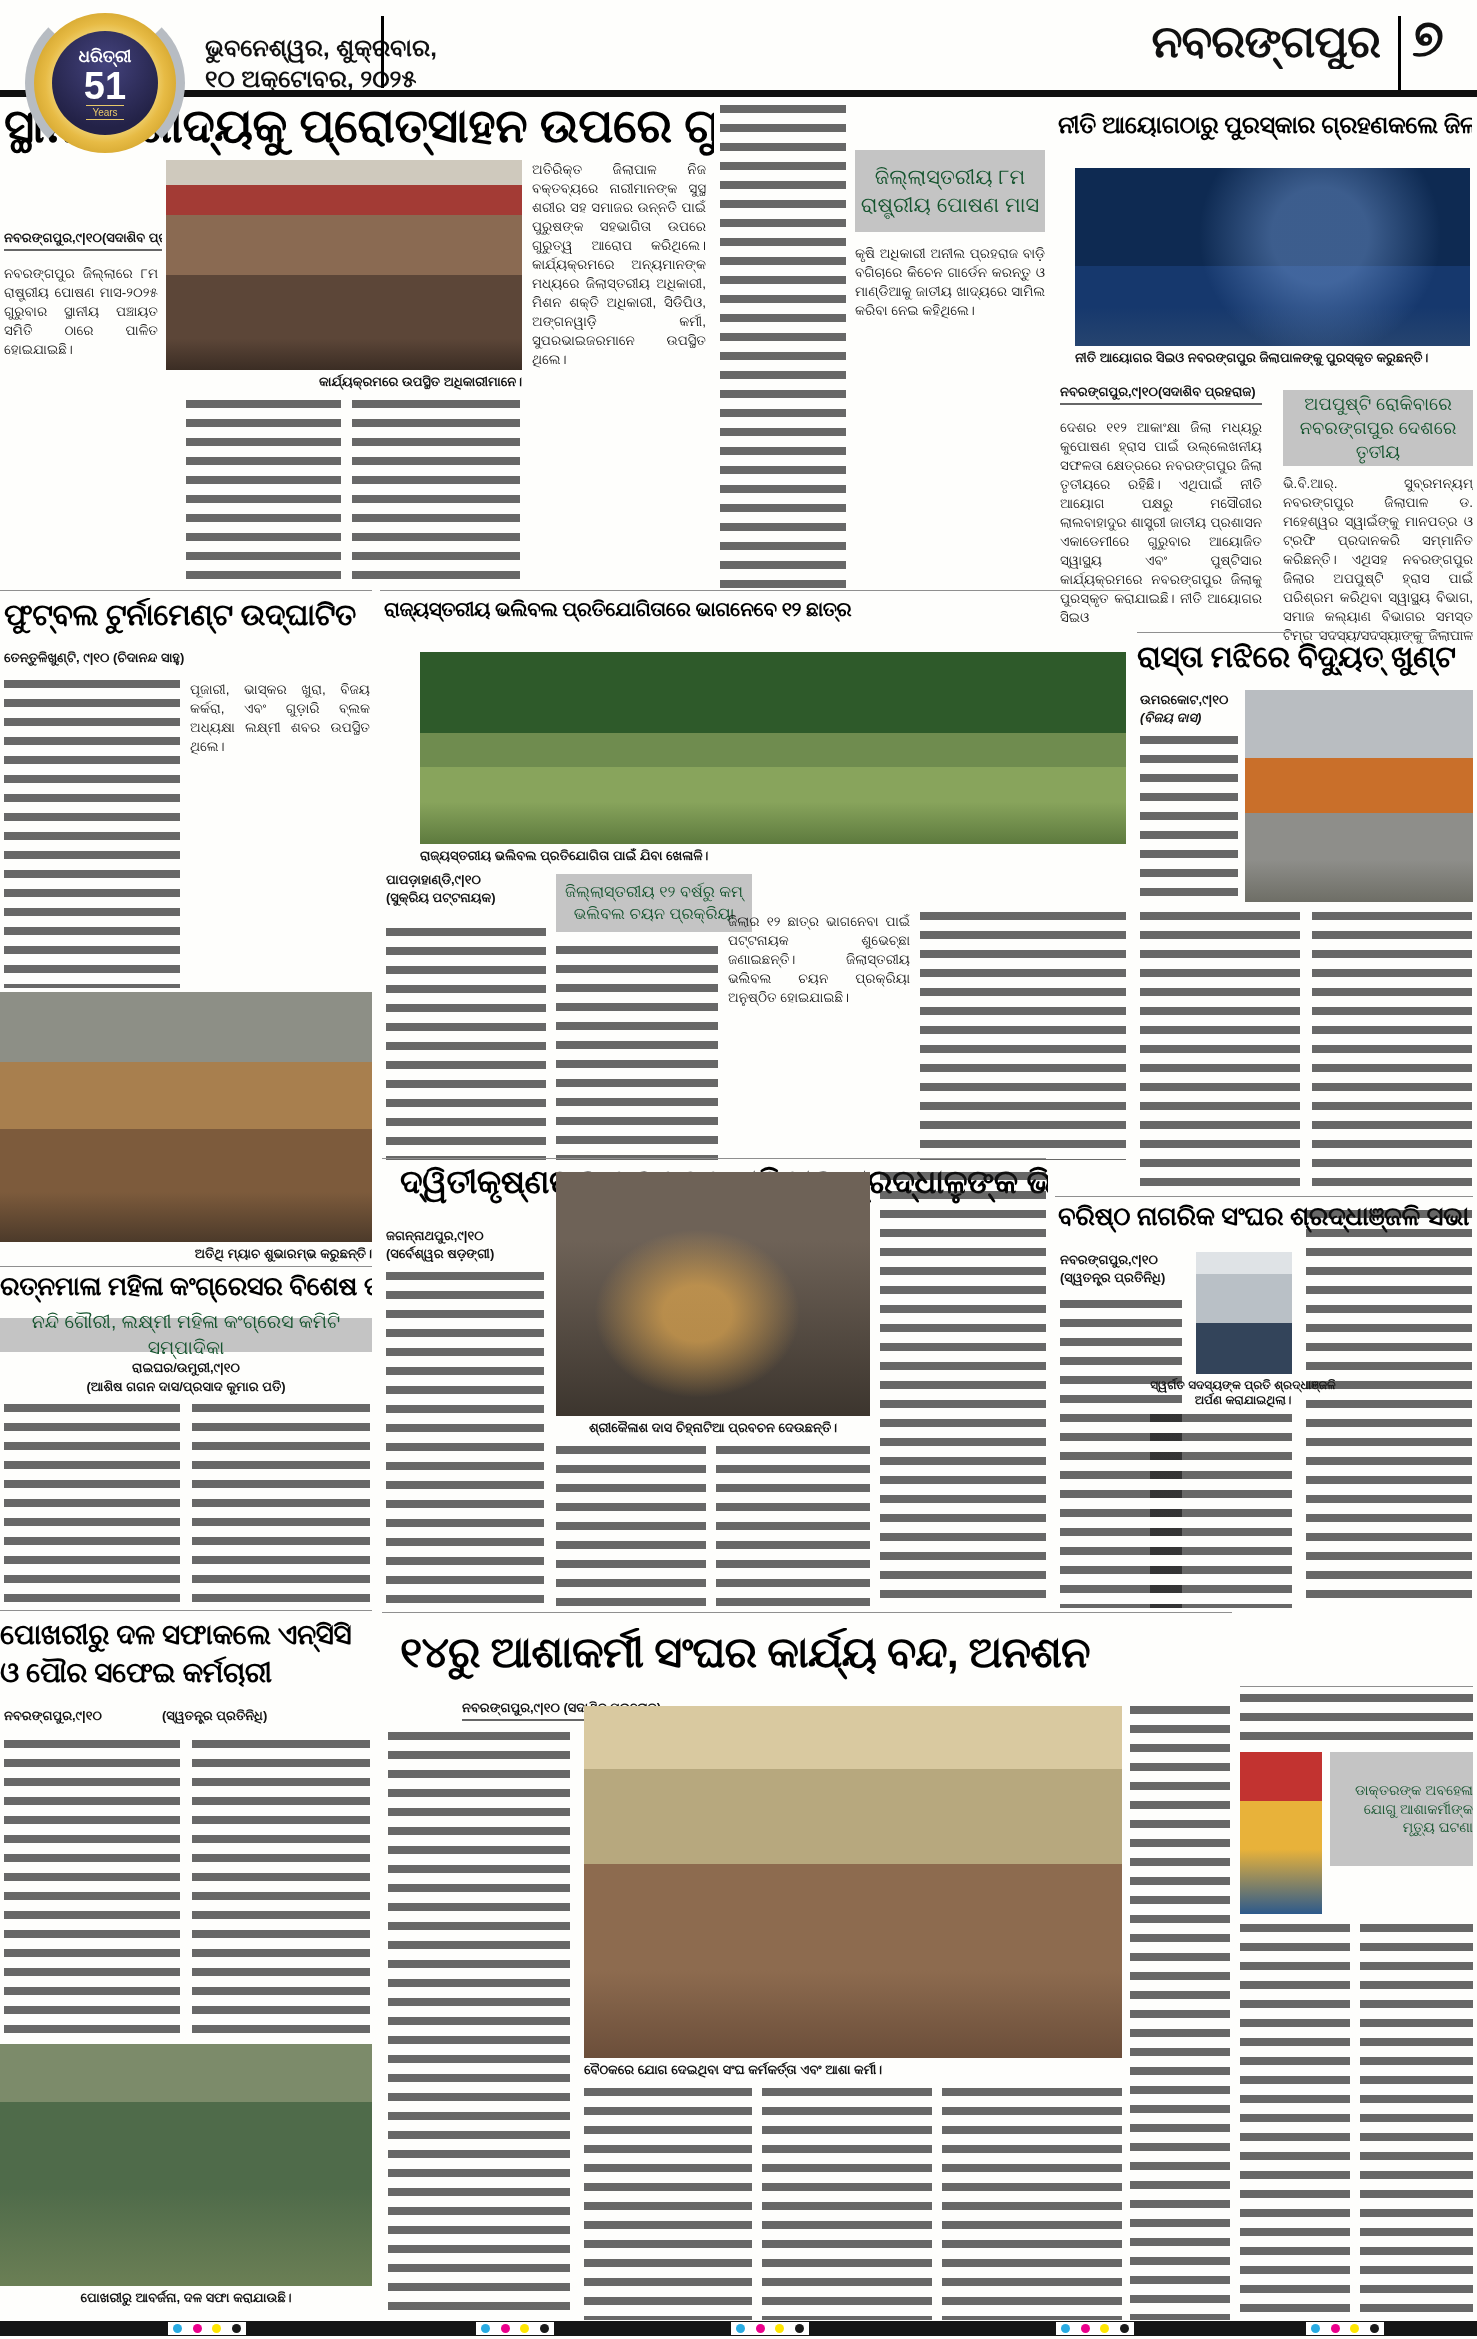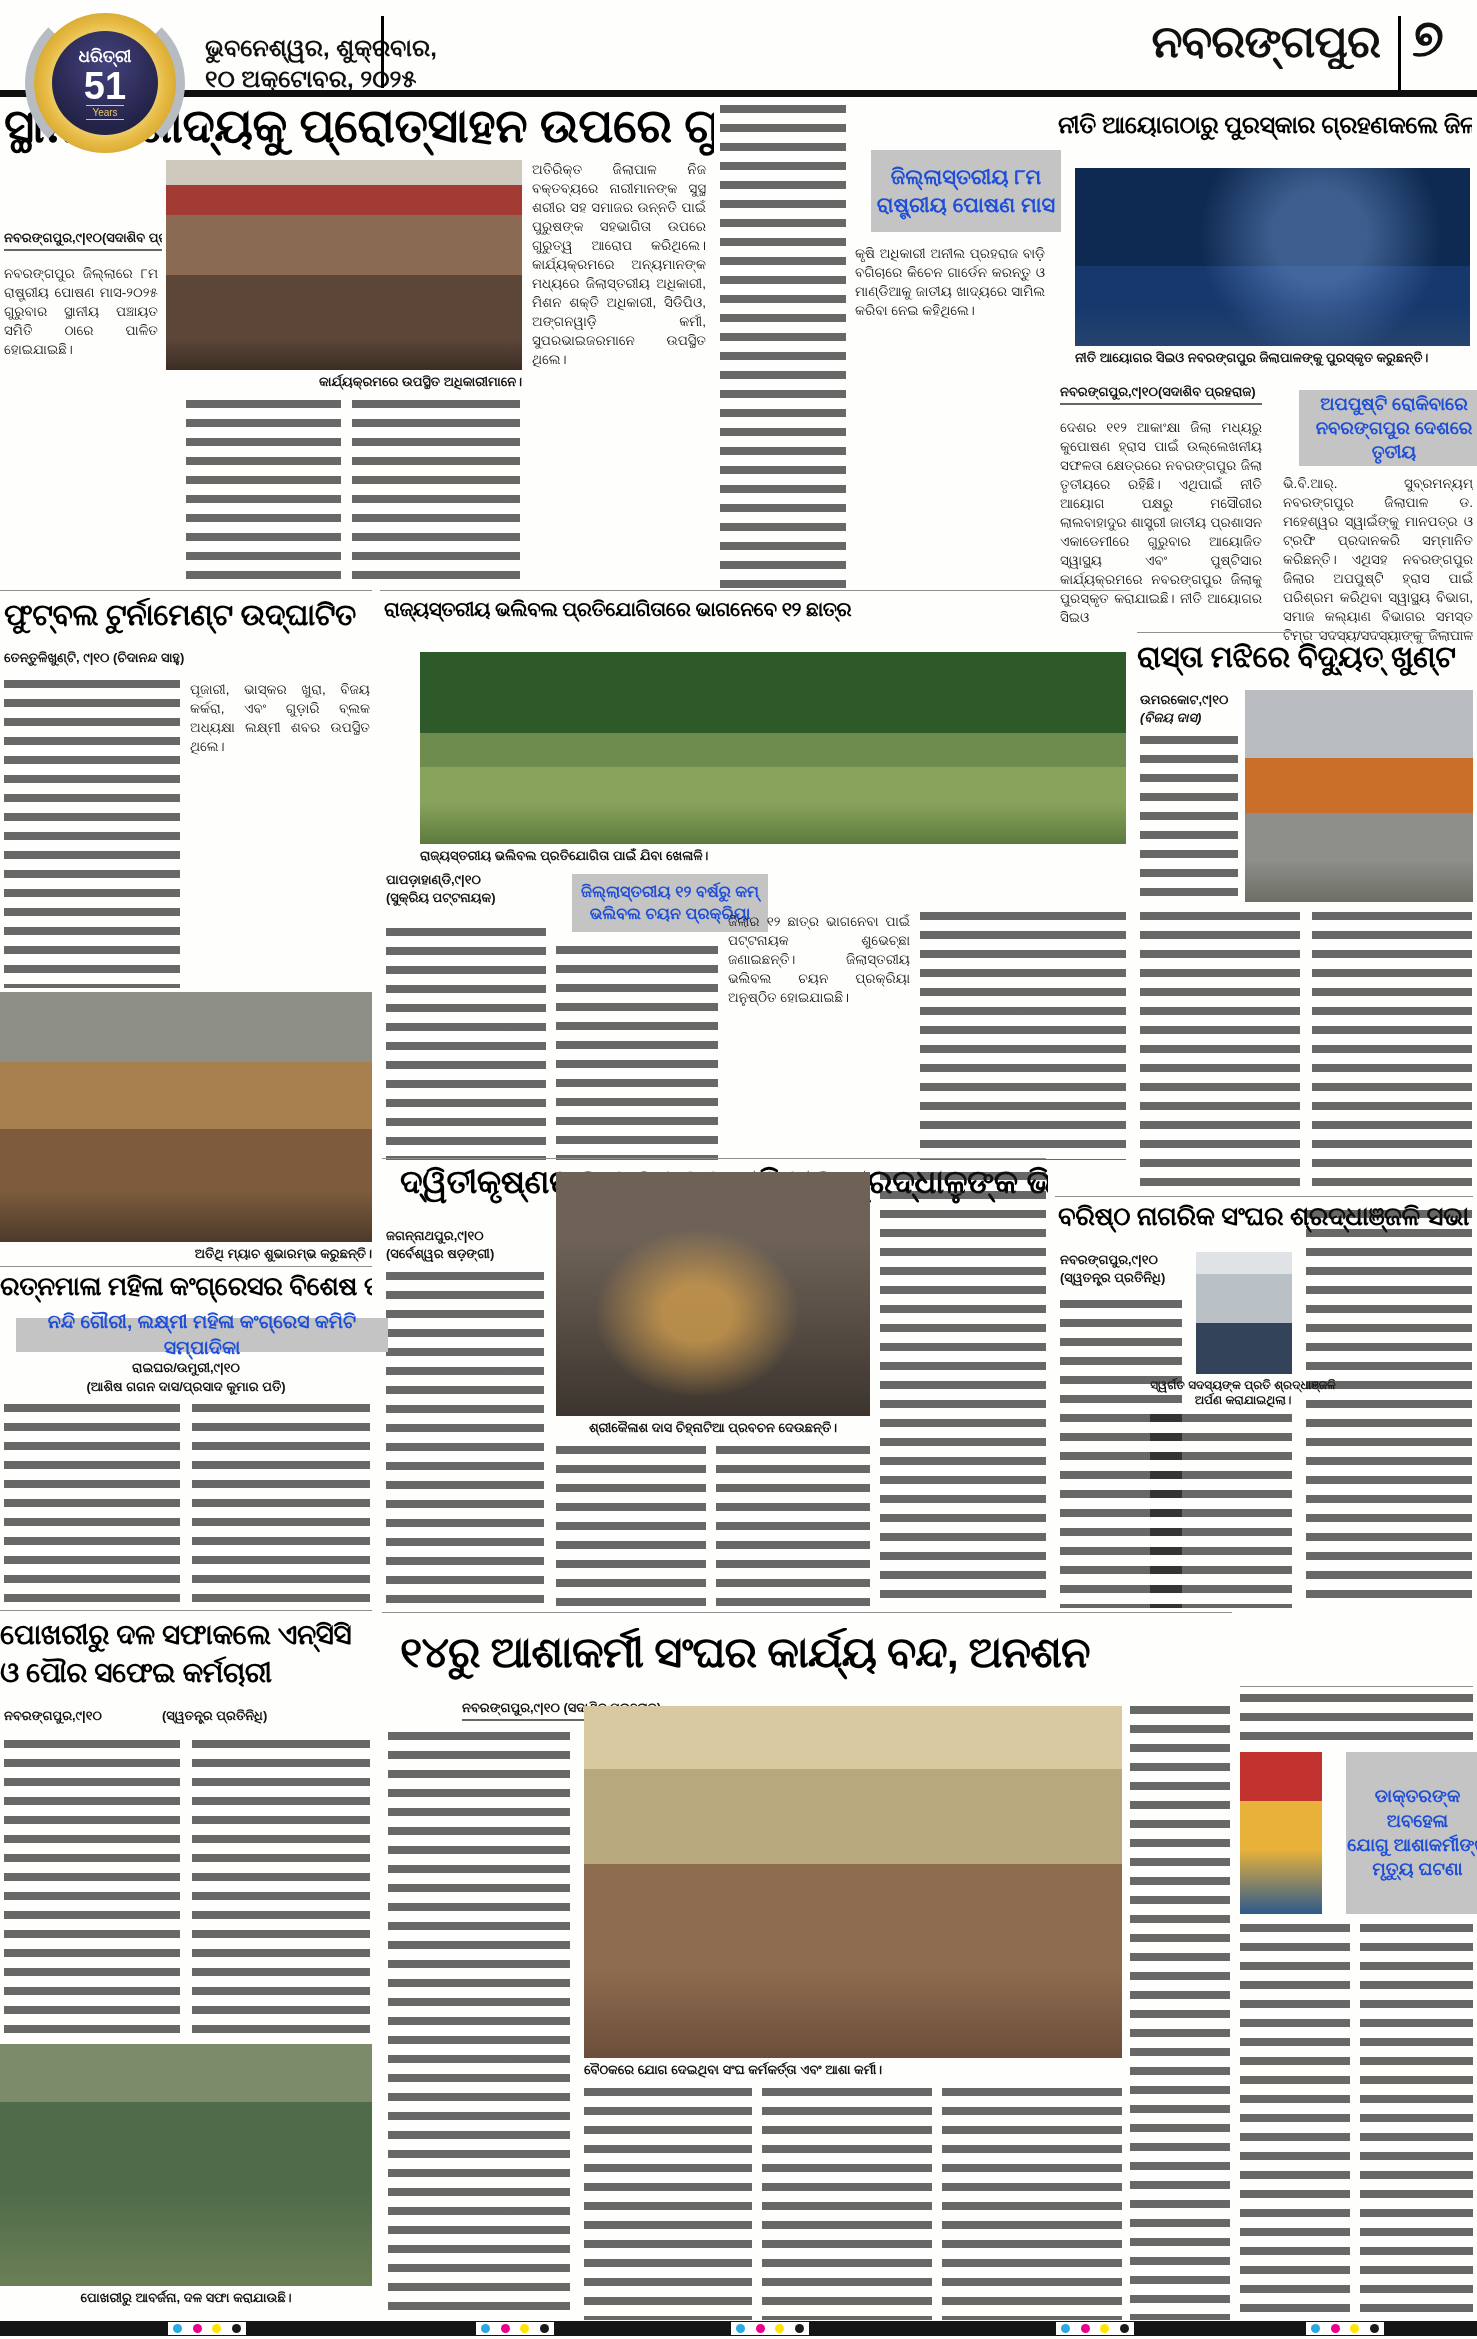--- a/index.html
+++ b/index.html
@@ -8,22 +8,22 @@
   
   .hl{position:absolute;font-weight:bold;color:#000;line-height:1.12;letter-spacing:-0.5px;
       white-space:nowrap;overflow:hidden;}
   .hl.wrap{white-space:normal;}
   .by{position:absolute;font-size:13px;font-weight:bold;color:#111;white-space:nowrap;overflow:hidden;}
   .by.u{border-bottom:2px solid #666;padding-bottom:3px;}
   .cap{position:absolute;font-size:13px;font-weight:bold;color:#111;overflow:hidden;white-space:nowrap;}
   .bt{position:absolute;font-size:13.5px;line-height:19px;text-align:justify;color:#161616;overflow:hidden;}
   .tx{position:absolute;opacity:.82;
       background:repeating-linear-gradient(180deg,rgba(25,25,25,.8) 0 8px,transparent 8px 19px);}
-  .gb{position:absolute;background:#c4c4c4;text-align:center;font-weight:bold;color:#1d4ed8;
-      display:flex;flex-direction:column;justify-content:center;line-height:1.35;margin-left:16px;}
+  .gb{position:absolute;background:#c4c4c4;text-align:center;font-weight:normal;color:#14532d;
+      display:flex;flex-direction:column;justify-content:center;line-height:1.35;}
   .hr{position:absolute;height:1px;background:#8f8f8f;}
   .ph{position:absolute;}
   
   #mast-rule{position:absolute;left:0;top:90px;width:1477px;height:7px;background:#101010;}
   #logo{position:absolute;left:25px;top:4px;width:160px;height:158px;z-index:5;}
   .logo-silver{position:absolute;inset:0;border-radius:50%;border:11px solid #b7bcc2;
                border-top-color:transparent;border-bottom-color:transparent;}
   .logo-gold{position:absolute;inset:9px;border-radius:50%;
              background:radial-gradient(circle,#f9e9a0 0 38%,#e7bb45 60%,#b8860b 100%);}
   .logo-navy{position:absolute;inset:27px;border-radius:50%;
@@ -145,21 +145,21 @@
   #k-cap{left:584px;top:2062px;width:538px;}
   #k-c2{left:584px;top:2088px;width:168px;height:232px;}
   #k-c3{left:762px;top:2088px;width:170px;height:232px;}
   #k-c4{left:942px;top:2088px;width:180px;height:232px;}
   #k-c5{left:1130px;top:1706px;width:100px;height:614px;}
   
   #l-hr{left:1240px;top:1686px;width:233px;}
   #l-top{left:1240px;top:1694px;width:233px;height:50px;}
   #l-ph{left:1240px;top:1752px;width:82px;height:162px;
         background:linear-gradient(180deg,#c23330 0 30%,#e8b23a 30% 60%,#2d5a8c 100%);}
-  #l-gb{left:1330px;top:1752px;width:143px;height:162px;font-size:18px;}
+  #l-gb{left:1330px;top:1752px;width:143px;height:114px;font-size:14px;text-align:right;}
   #l-c1{left:1240px;top:1924px;width:110px;height:396px;}
   #l-c2{left:1360px;top:1924px;width:113px;height:396px;}
   
   #foot{position:absolute;left:0;top:2321px;width:1477px;height:15px;background:#151515;}
   .dg{position:absolute;top:1px;height:13px;width:78px;background:#fff;
       display:flex;align-items:center;justify-content:space-around;}
   .dot{width:9px;height:9px;border-radius:50%;}
   .dc0{background:#29abe2}.dc1{background:#ec008c}.dc2{background:#ffe600}.dc3{background:#1a1a1a}
   #dg1{left:168px}#dg2{left:476px}#dg3{left:731px}#dg4{left:1056px}#dg5{left:1306px}
 </style>

